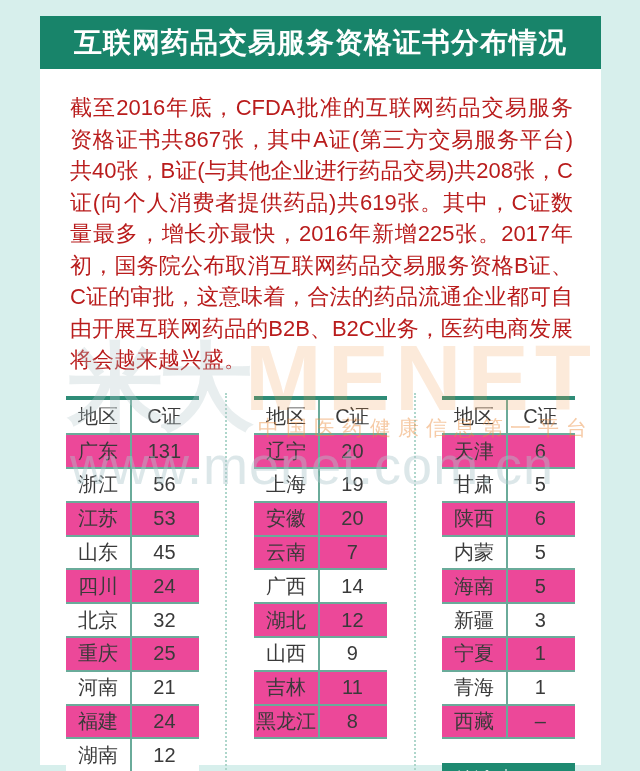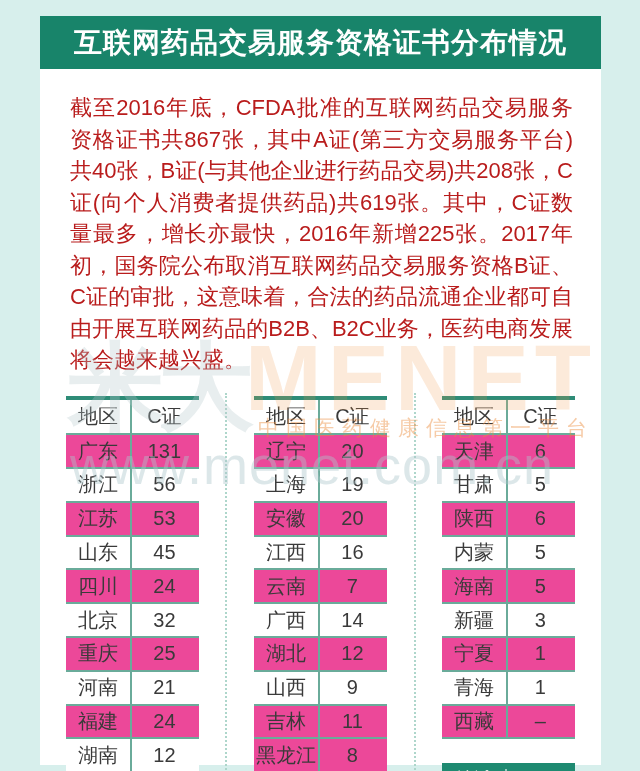--- a/index.html
+++ b/index.html
@@ -176,24 +176,20 @@
               <div class="cell value">20</div>
             </div>
             <div class="trow">
               <div class="cell region">上海</div>
               <div class="cell value">19</div>
             </div>
             <div class="trow alt">
               <div class="cell region">安徽</div>
               <div class="cell value">20</div>
             </div>
-            <div class="trow">
-              <div class="cell region">江西</div>
-              <div class="cell value">16</div>
-            </div>
             <div class="trow alt">
               <div class="cell region">云南</div>
               <div class="cell value">7</div>
             </div>
             <div class="trow">
               <div class="cell region">广西</div>
               <div class="cell value">14</div>
             </div>
             <div class="trow alt">
               <div class="cell region">湖北</div>

